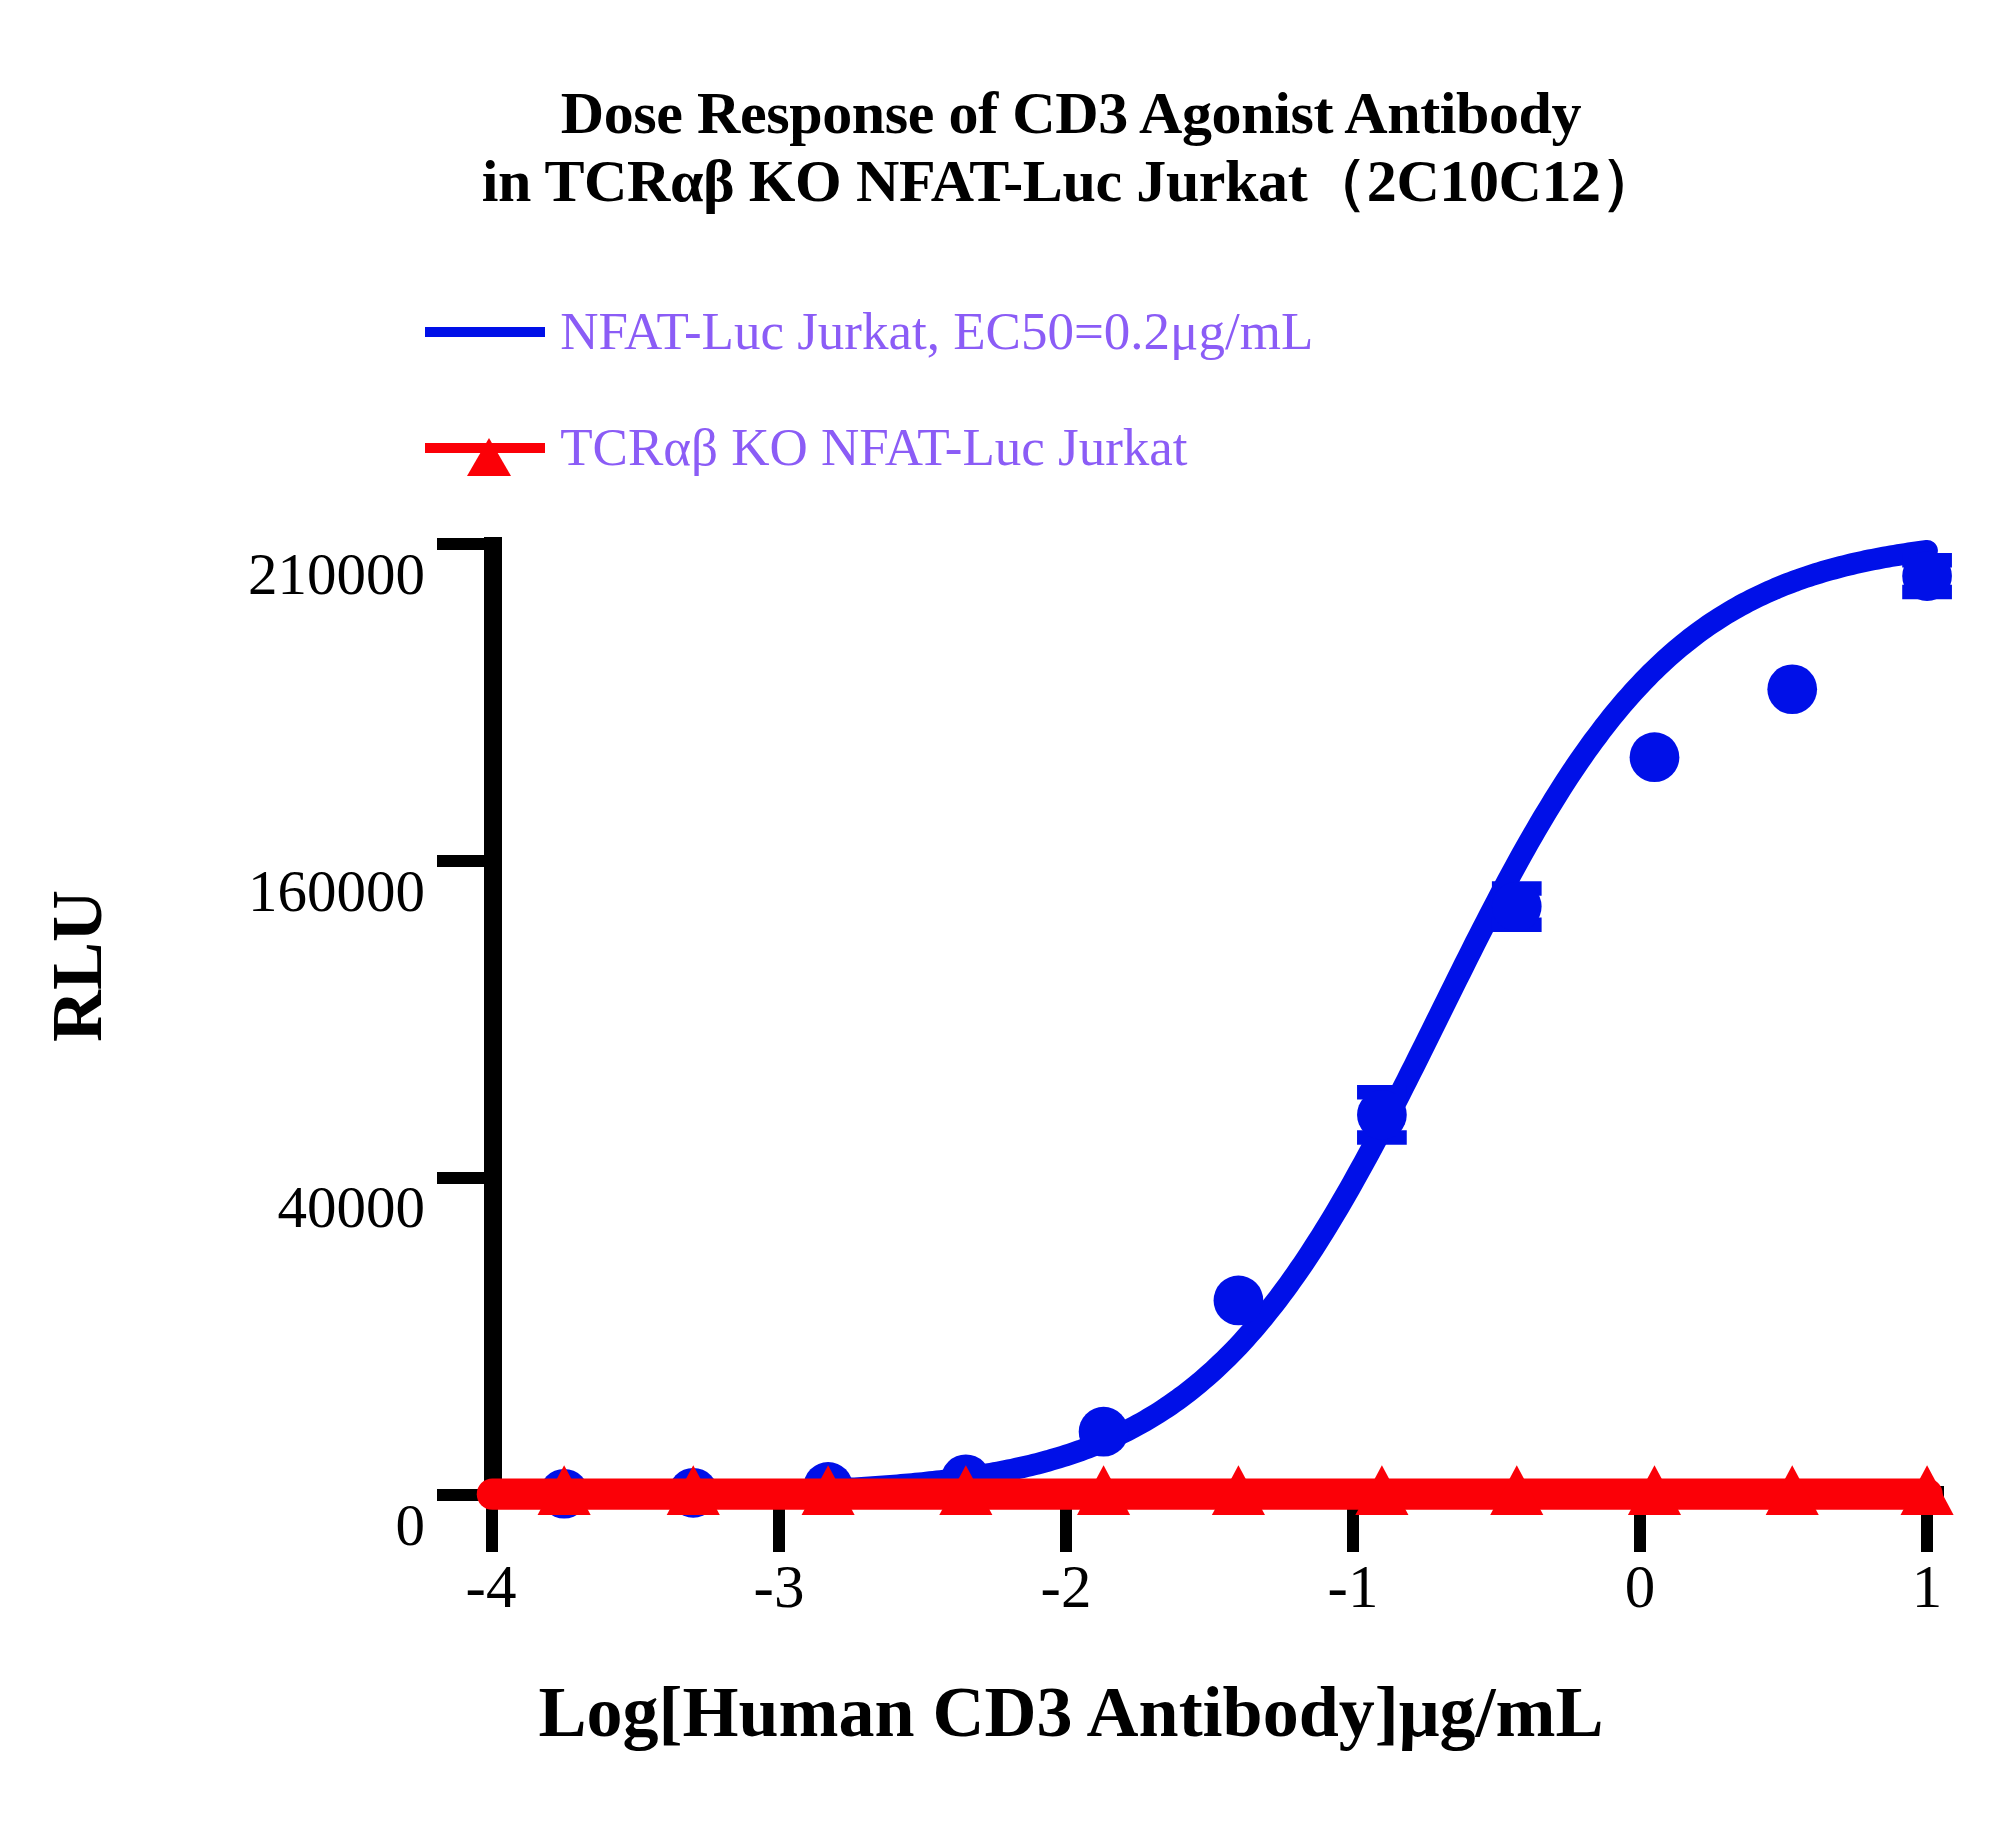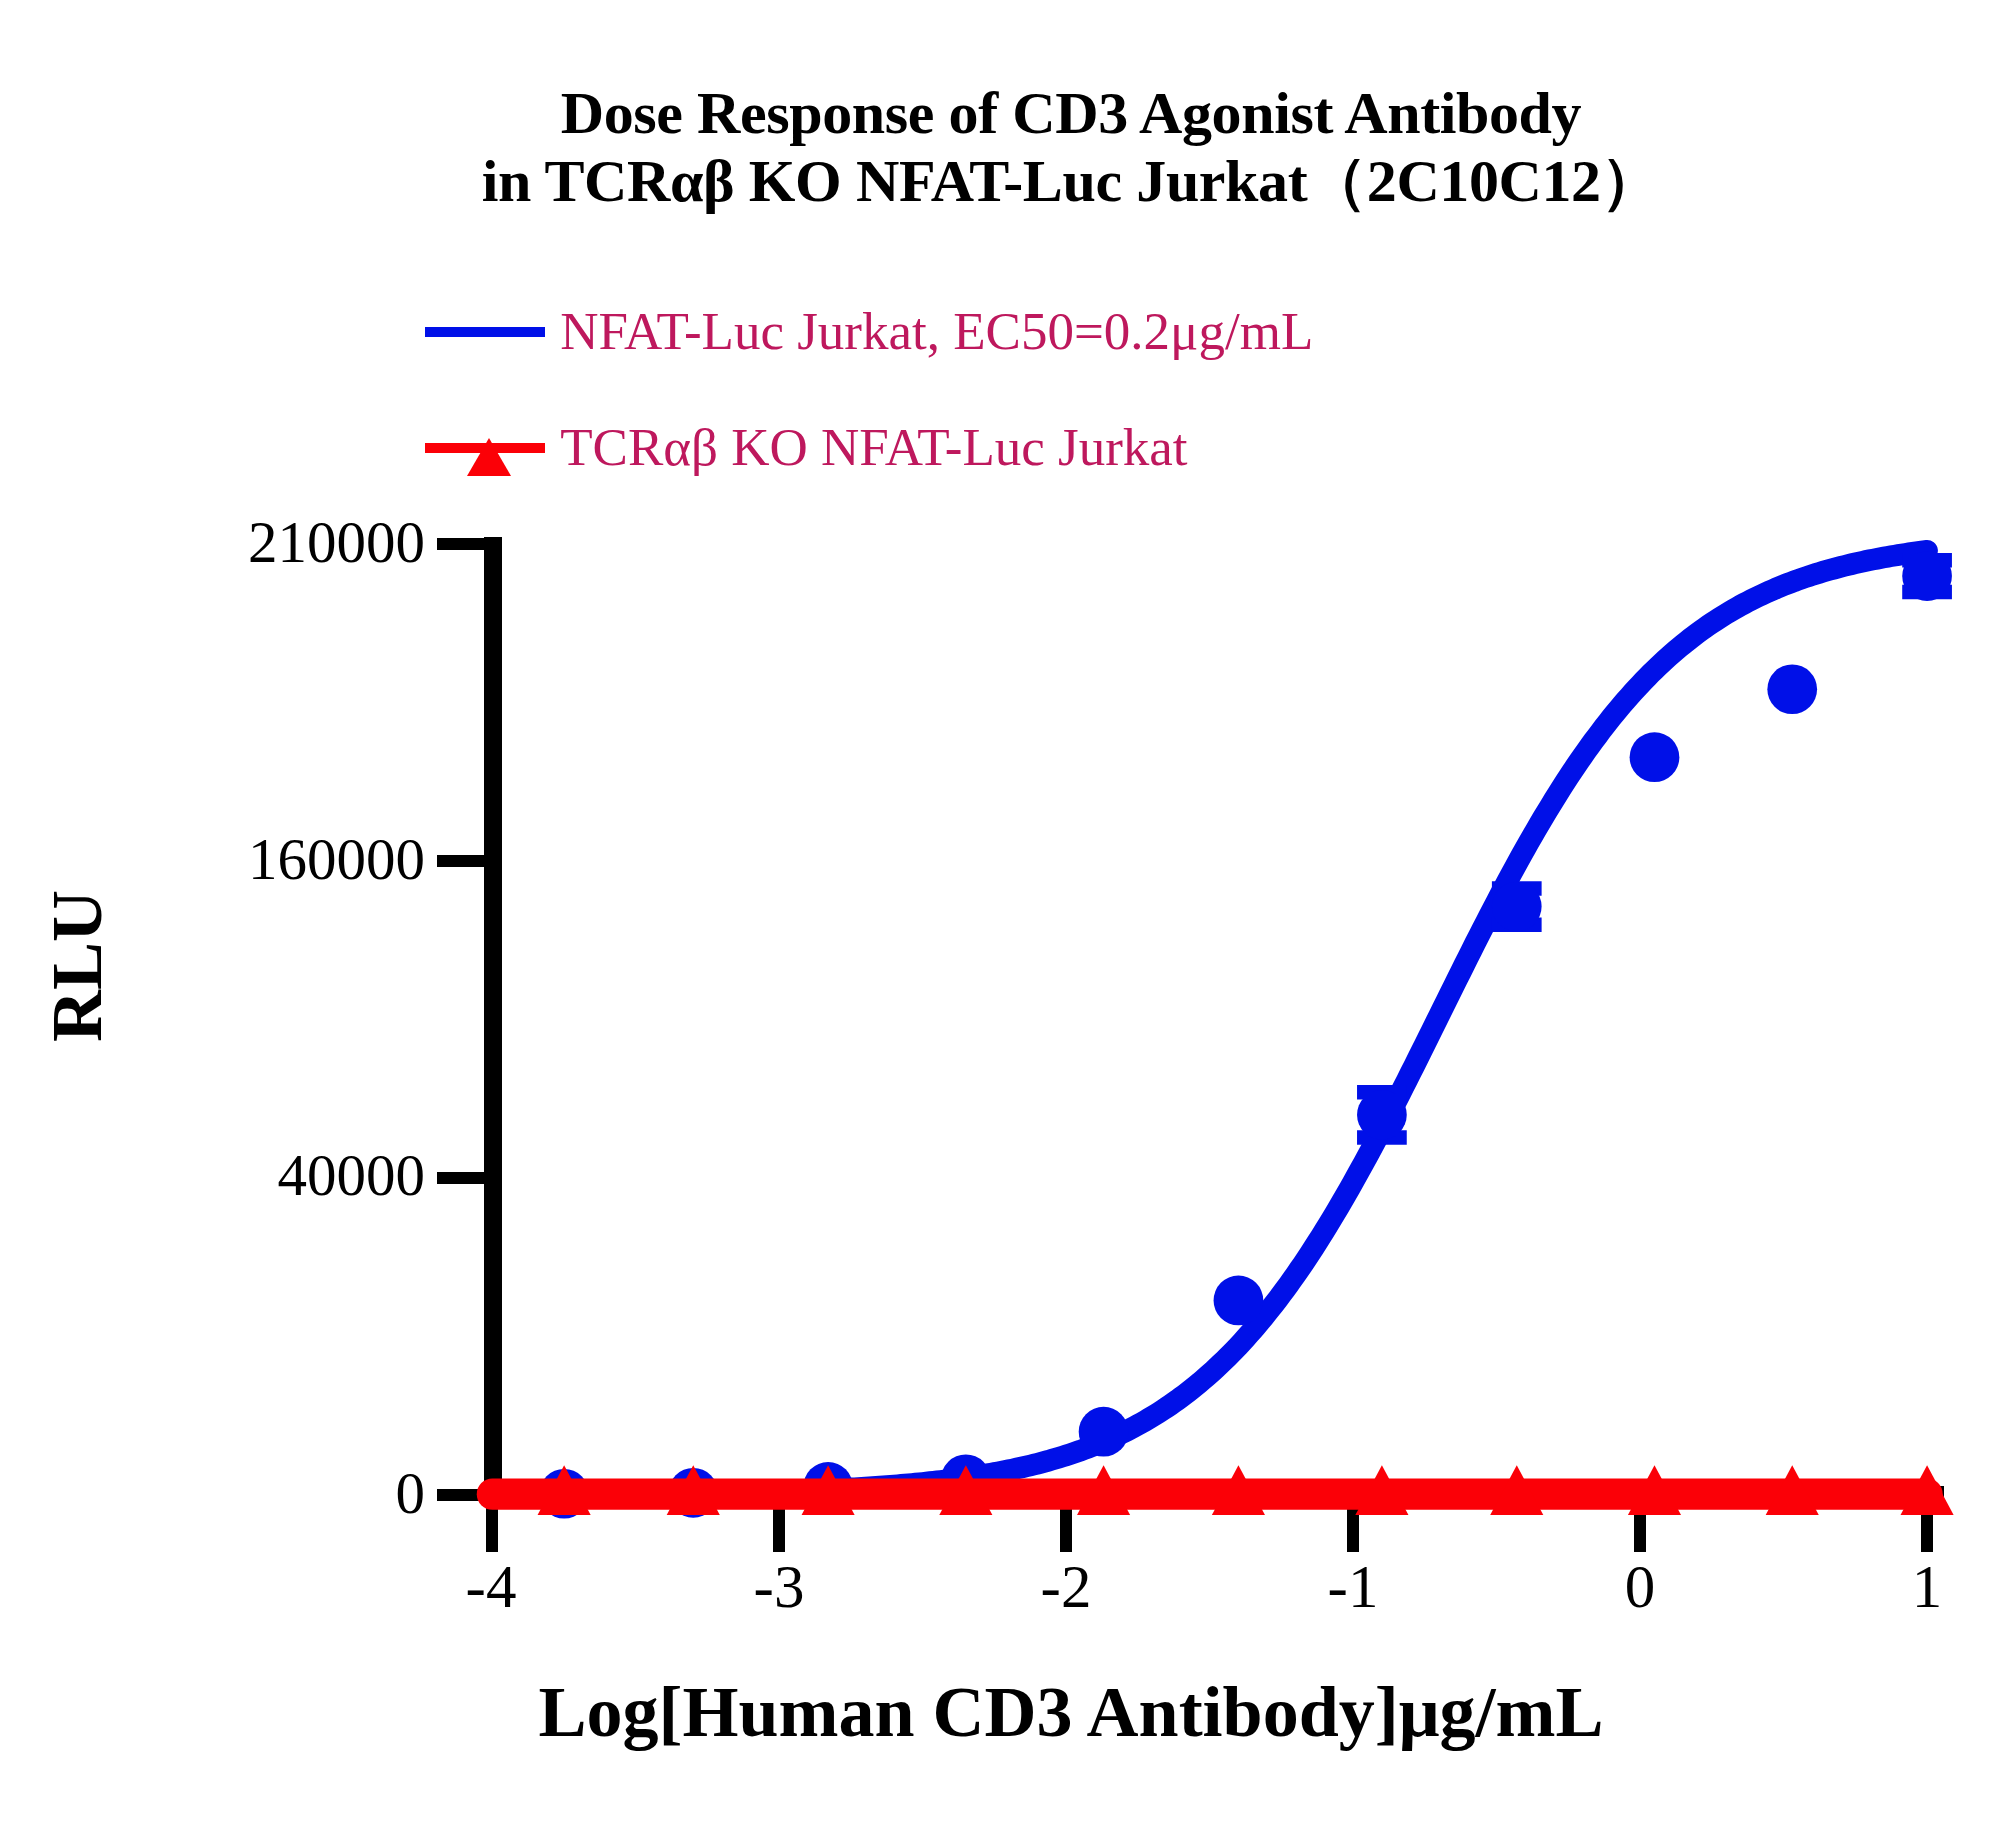--- a/index.html
+++ b/index.html
@@ -9,36 +9,36 @@
   .title{
     position:absolute;left:0;width:2142px;text-align:center;
     font-family:"Liberation Serif",serif;font-weight:bold;color:#000;
     font-size:60px;line-height:67px;letter-spacing:-0.4px;
   }
   #title-line1{top:80px;}
   #title-line2{top:148px;}
 
   .legend-row{position:absolute;display:flex;align-items:center;}
   .legend-label{
-    font-family:"Liberation Serif",serif;font-size:53px;color:#be185d;
+    font-family:"Liberation Serif",serif;font-size:53px;color:#8b5cf6;
     white-space:nowrap;line-height:53px;
   }
   .legend-key{position:relative;width:120px;height:44px;margin-right:15.2px;}
   .legend-key .bar{position:absolute;top:17.6px;left:0;width:120px;height:10.4px;}
   .legend-key .mrk{position:absolute;left:42px;top:4px;}
 
   .dot{width:37px;height:37px;border-radius:50%;background:#0010e8;}
   .tri{width:0;height:0;border-left:22.5px solid transparent;border-right:22.5px solid transparent;border-bottom:38px solid #fb0007;}
   #y-axis{position:absolute;left:484px;top:537px;width:17.6px;height:966px;background:#000;}
   #x-axis{position:absolute;left:484px;top:1486px;width:1460px;height:17.6px;background:#000;}
 
   .ytick{position:absolute;width:47px;height:12px;background:#000;left:437px;}
   .ytick-label{
     position:absolute;right:0;font-family:"Liberation Serif",serif;
-    font-size:59px;color:#000;text-align:right;white-space:nowrap;line-height:59px;
+    font-size:59px;color:#000;text-align:right;white-space:nowrap;line-height:59px;margin-top:32px;
   }
   .xtick{position:absolute;width:12px;height:48px;background:#000;top:1504px;}
   .xtick-label{
     position:absolute;font-family:"Liberation Serif",serif;font-size:61px;
     color:#000;text-align:center;white-space:nowrap;line-height:61px;width:120px;
   }
 
   #ylabel{
     position:absolute;left:-44px;top:930px;width:241px;
     font-family:"Liberation Serif",serif;font-weight:bold;font-size:72px;

